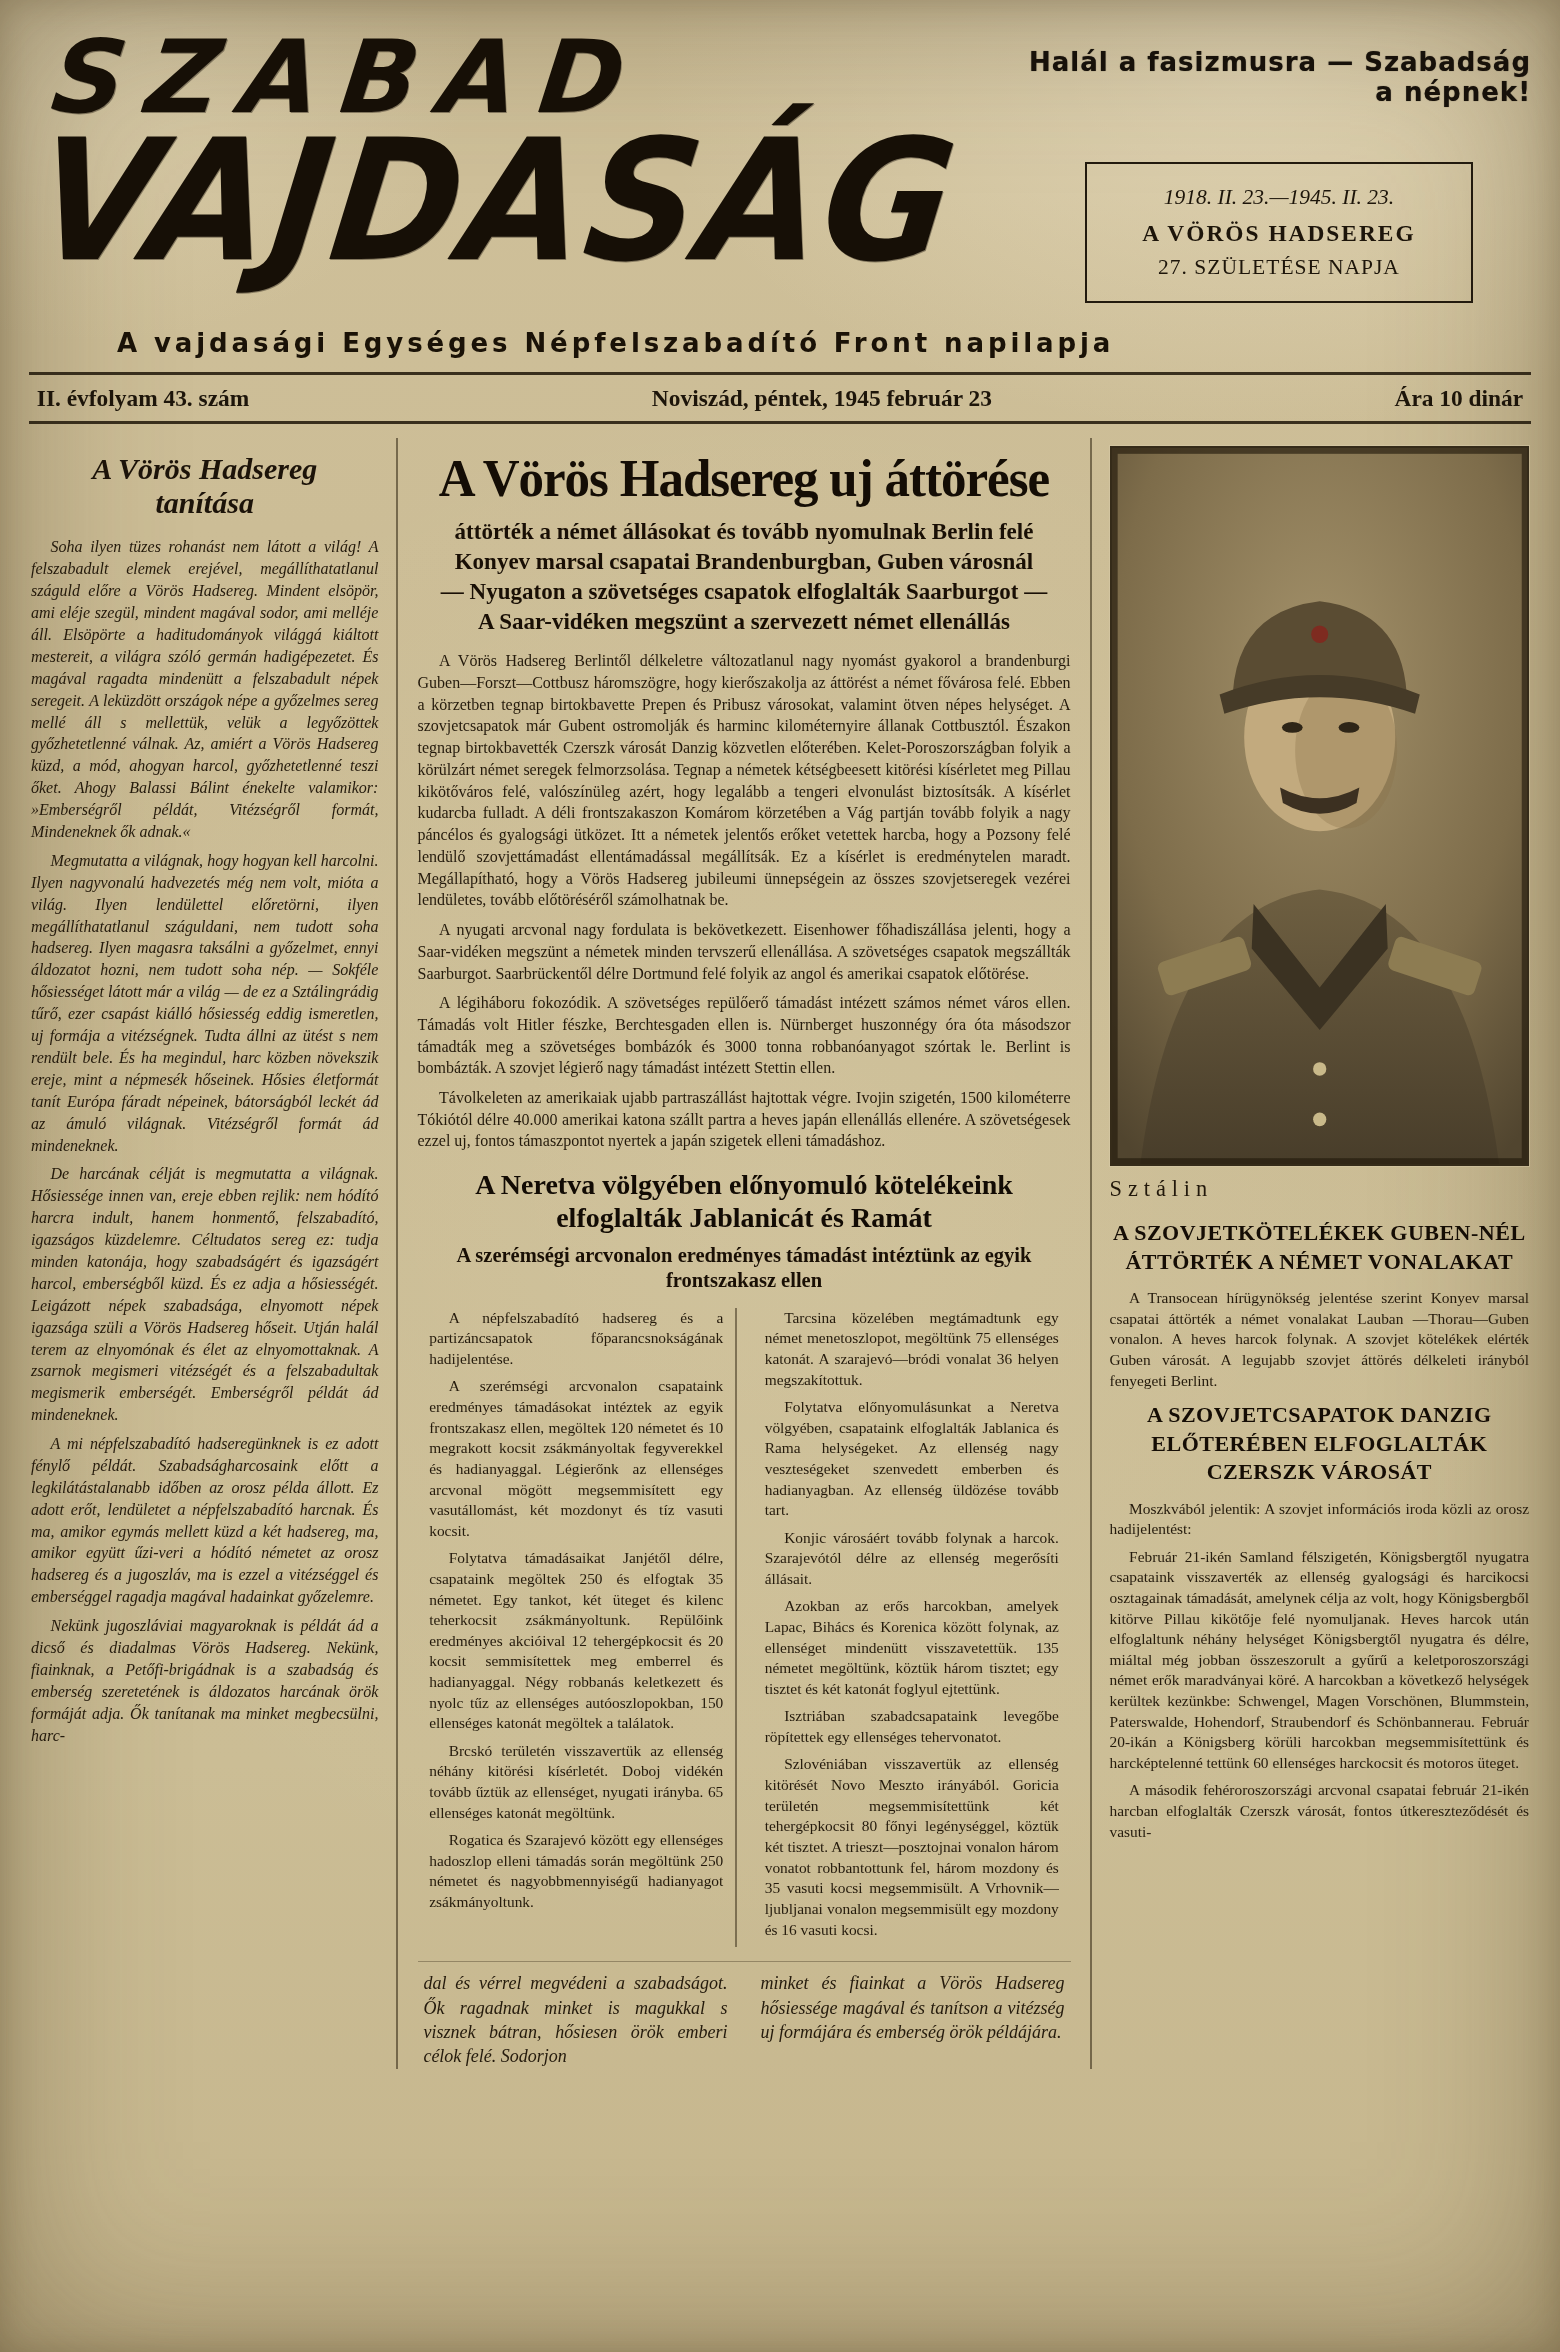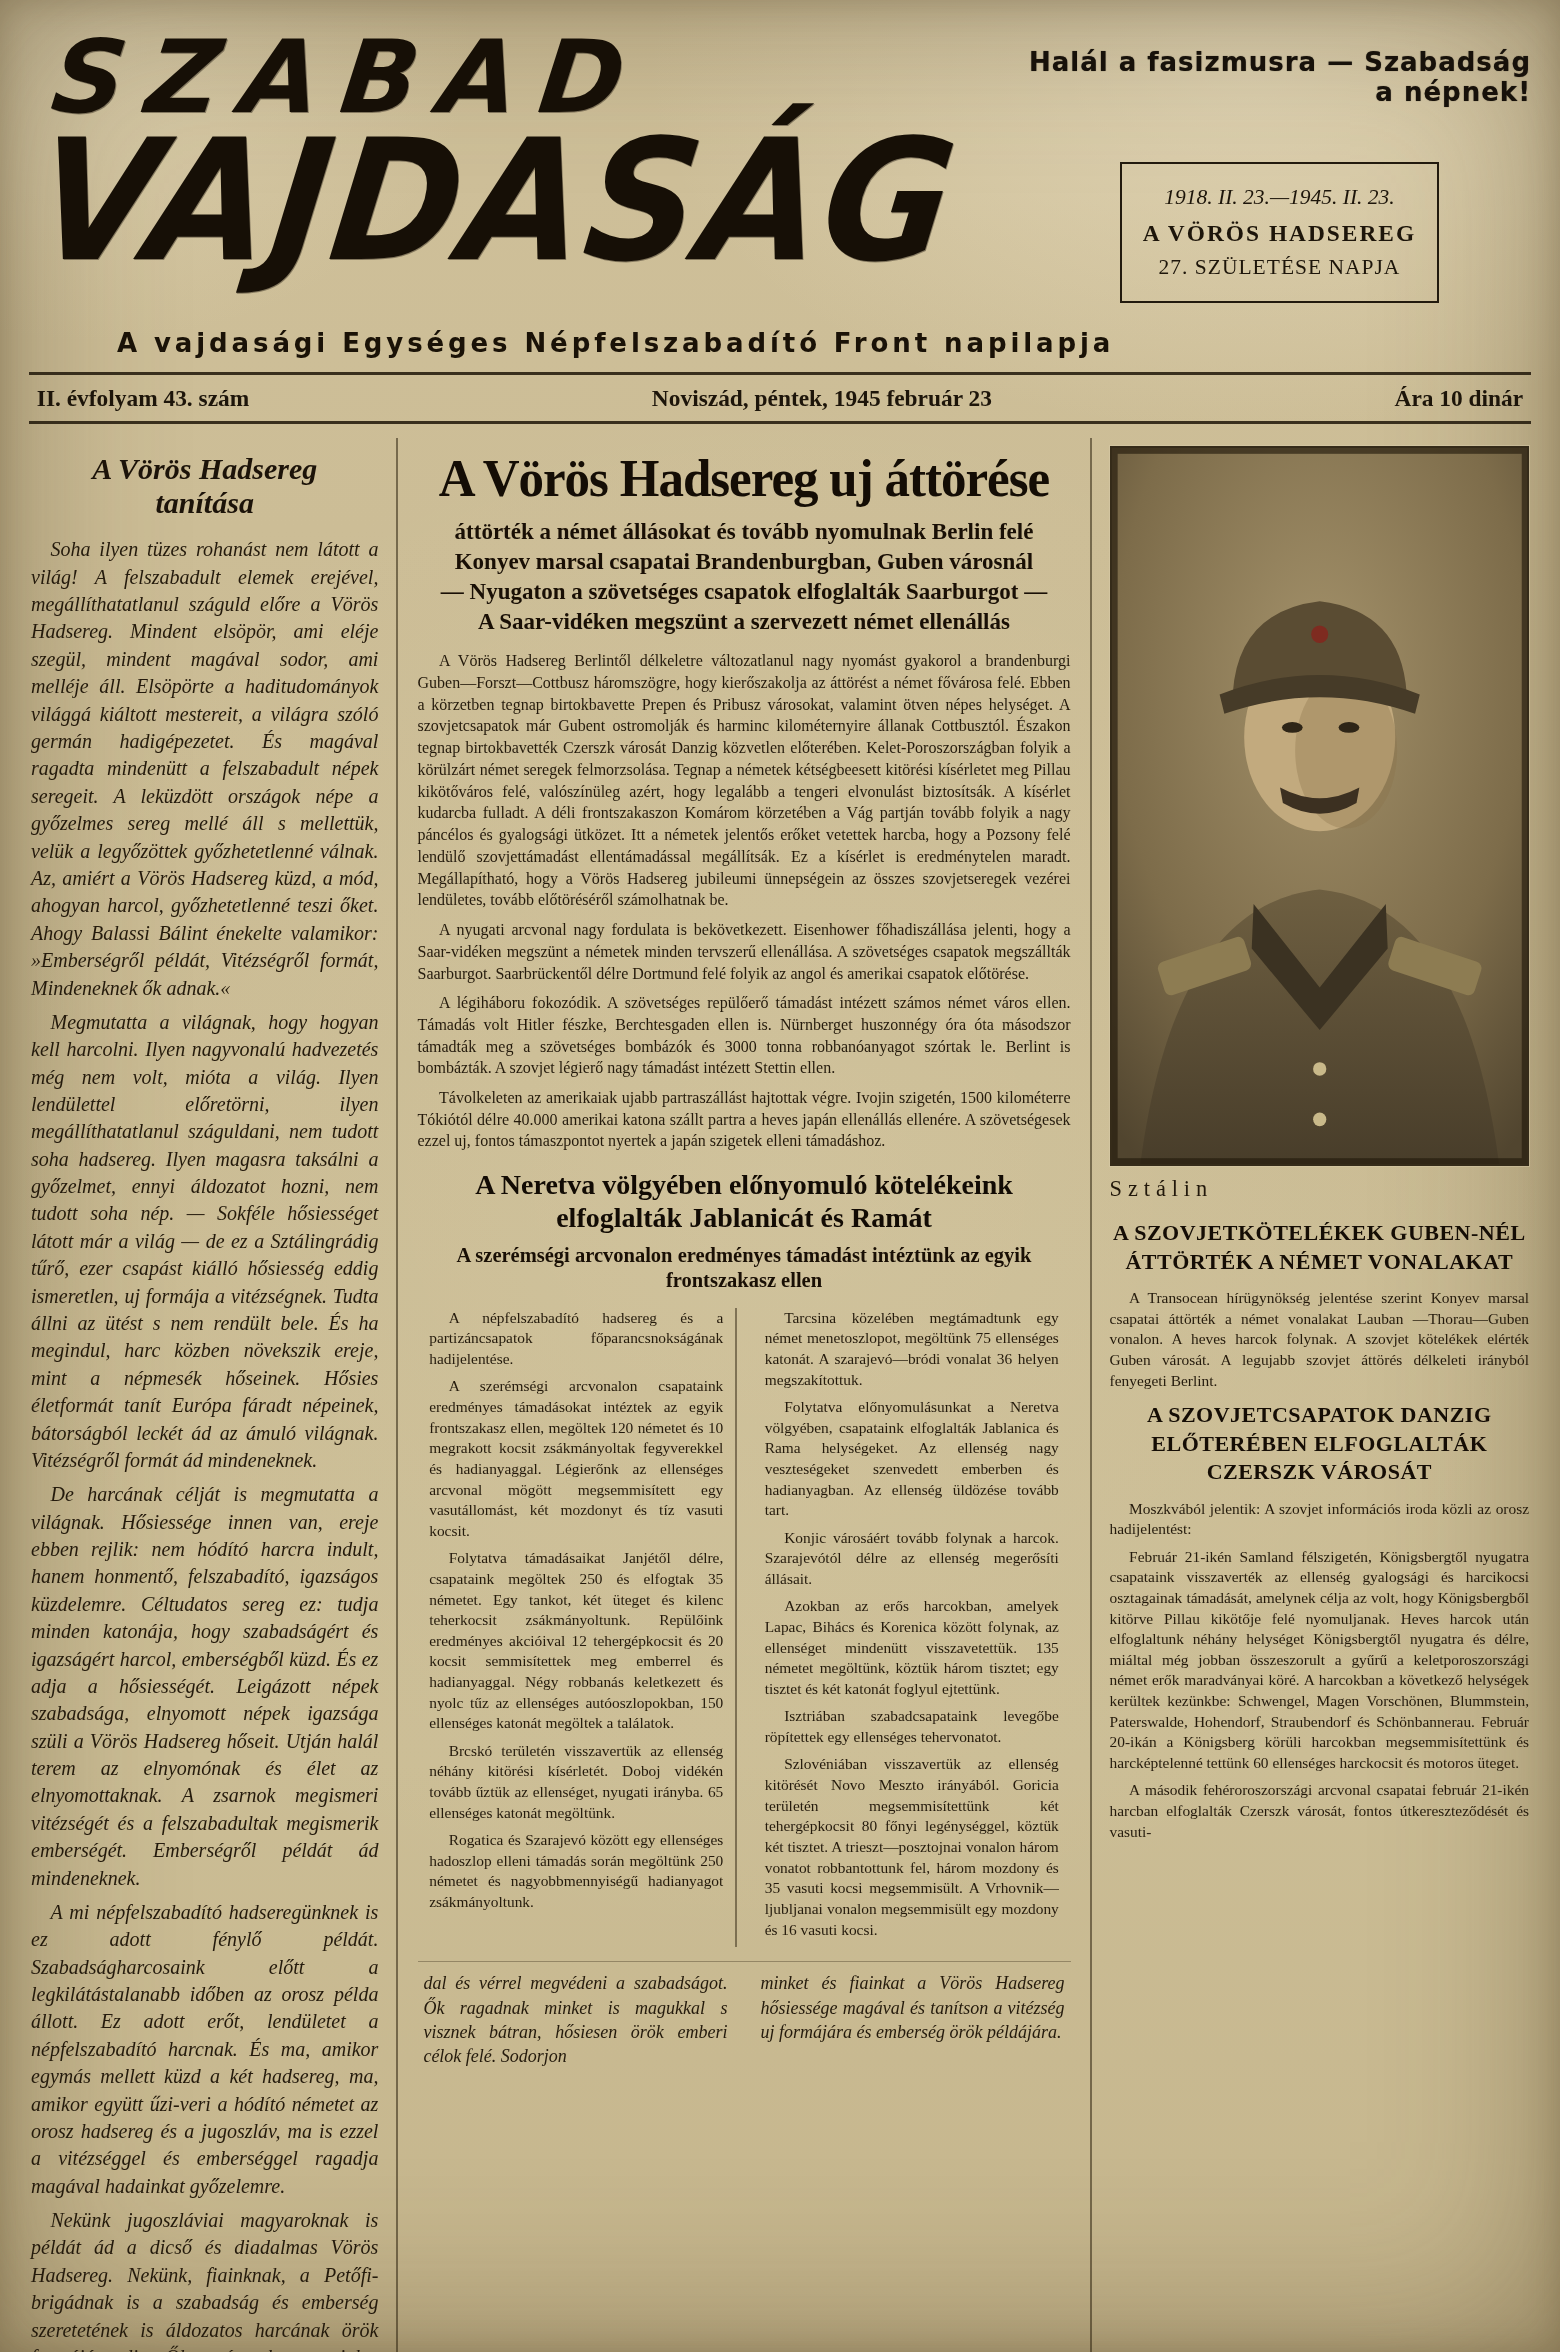--- a/index.html
+++ b/index.html
@@ -35,21 +35,21 @@
   .masthead .m1{font-size:101px;letter-spacing:21.5px;}
   .masthead .m2{font-size:168px;letter-spacing:2px;margin-top:5.9px;transform:scaleX(.93);transform-origin:left;}
   .head-right{width:761px;padding-top:13.7px;}
   .slogan{
     font-family:"DejaVu Sans","Liberation Sans",sans-serif;
     font-weight:bold;font-size:26px;letter-spacing:1px;
     color:#17110a;text-align:right;
     text-shadow:0 0 1px rgba(23,17,10,.6);
   }
   .ann-box{
-    margin:55px 92px 0 auto;width:319px;
+    margin:55px 58px 0 auto;width:388px;
     border:2.9px solid #221a0e;padding:21.5px 15.6px;
     text-align:center;color:#1d150a;
   }
   .ann-box .ann1{font-style:italic;font-size:21.5px;margin-bottom:9.8px;}
   .ann-box .ann2{font-weight:bold;font-size:23.4px;letter-spacing:2px;margin-bottom:7.8px;}
   .ann-box .ann3{font-size:21.5px;letter-spacing:1px;}
   .tagline{
     margin:25px 0 13.7px 88px;
     font-family:"DejaVu Sans","Liberation Sans",sans-serif;
     font-weight:bold;font-size:26px;letter-spacing:3.9px;color:#1a1207;
@@ -72,21 +72,21 @@
   .col-left{padding:9.8px 17.6px 0 2px;border-right:2px solid rgba(48,36,16,.55);}
   .col-center{padding:0 19.5px;border-right:2px solid rgba(48,36,16,.55);}
   .col-right{padding:7.8px 2px 0 17.6px;}
 
   
   .left-title{
     text-align:center;font-style:italic;font-weight:bold;
     font-size:30px;line-height:1.15;margin:3.9px 0 15.6px;color:#1c1309;
   }
   .left-body p{ 
-    font-style:italic;font-size:20px;line-height:1.37;
+    font-style:italic;font-size:16px;line-height:1.37;
     text-align:justify;text-indent:19.5px;margin-bottom:6.8px;color:#241a0c;
   }
 
   
   .main-headline{
     font-size:51px;font-weight:bold;letter-spacing:-1px;
     text-align:center;line-height:1.05;margin:13.7px 0 11.7px;color:#140d05;
     transform:scaleY(1.04);
   }
   .subheads{margin:3.9px 5.9px 13.7px;}

